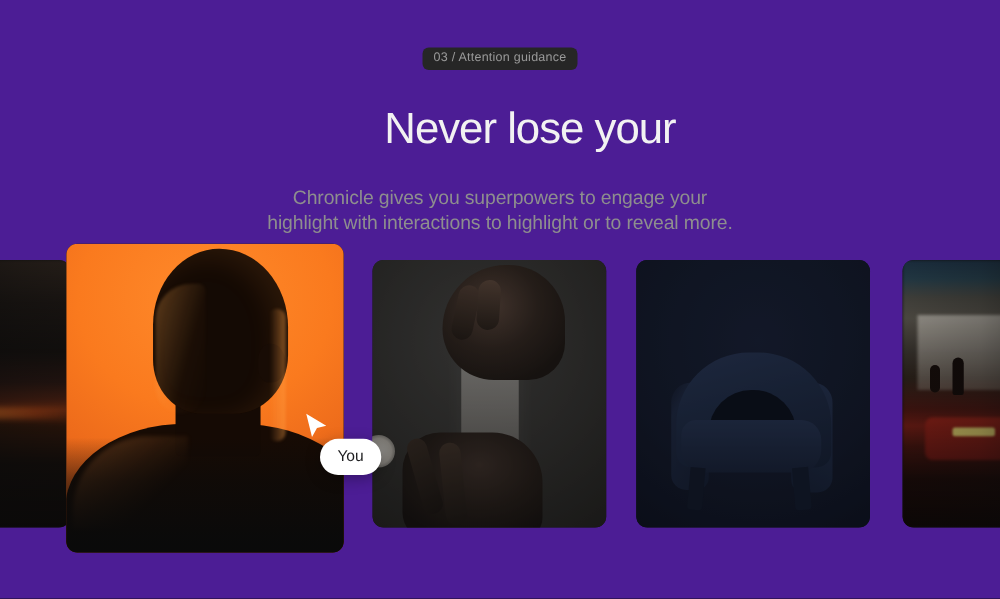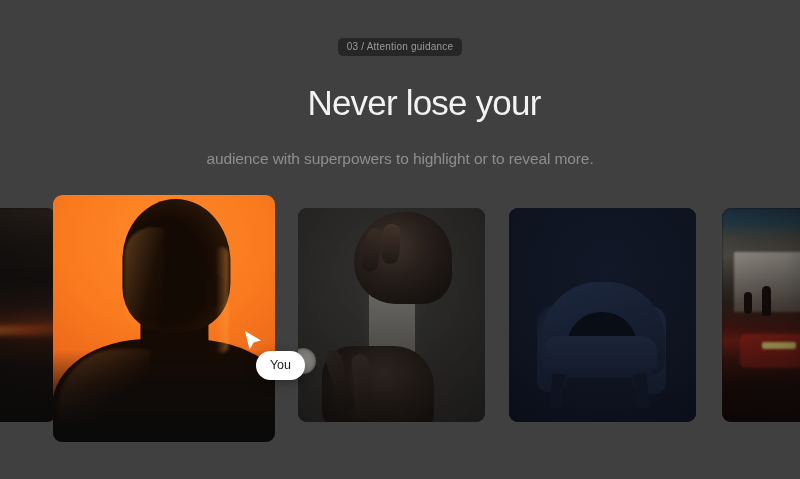--- a/index.html
+++ b/index.html
@@ -12,21 +12,21 @@
     height: 479px;
     overflow: hidden;
     font-family: "Liberation Sans", sans-serif;
     -webkit-font-smoothing: antialiased;
   }
 
   .stage {
     position: relative;
     width: 800px;
     height: 479px;
-    background: #404040;
+    background: #4c1d95;
     overflow: hidden;
   }
 
   
   .badge-row {
     position: absolute;
     top: 38px;
     left: 0;
     width: 800px;
     display: flex;
@@ -510,21 +510,22 @@
 
   <div class="badge-row">
     <span class="badge">03 / Attention guidance</span>
   </div>
 
   <h1 class="headline">
     <span class="ln">Never lose your</span>
   </h1>
 
   <p class="subhead">
-    <span class="ln">audience with superpowers to highlight or to reveal more.</span>
+    <span class="ln">Chronicle gives you superpowers to engage your</span>
+    <span class="ln">highlight with interactions to highlight or to reveal more.</span>
   </p>
 
   <div class="carousel">
 
     <div class="card edge-left">
       <div class="art">
         <div class="edge-left-art"></div>
         <div class="edge-left-streak"></div>
       </div>
       <div class="edge-veil"></div>

